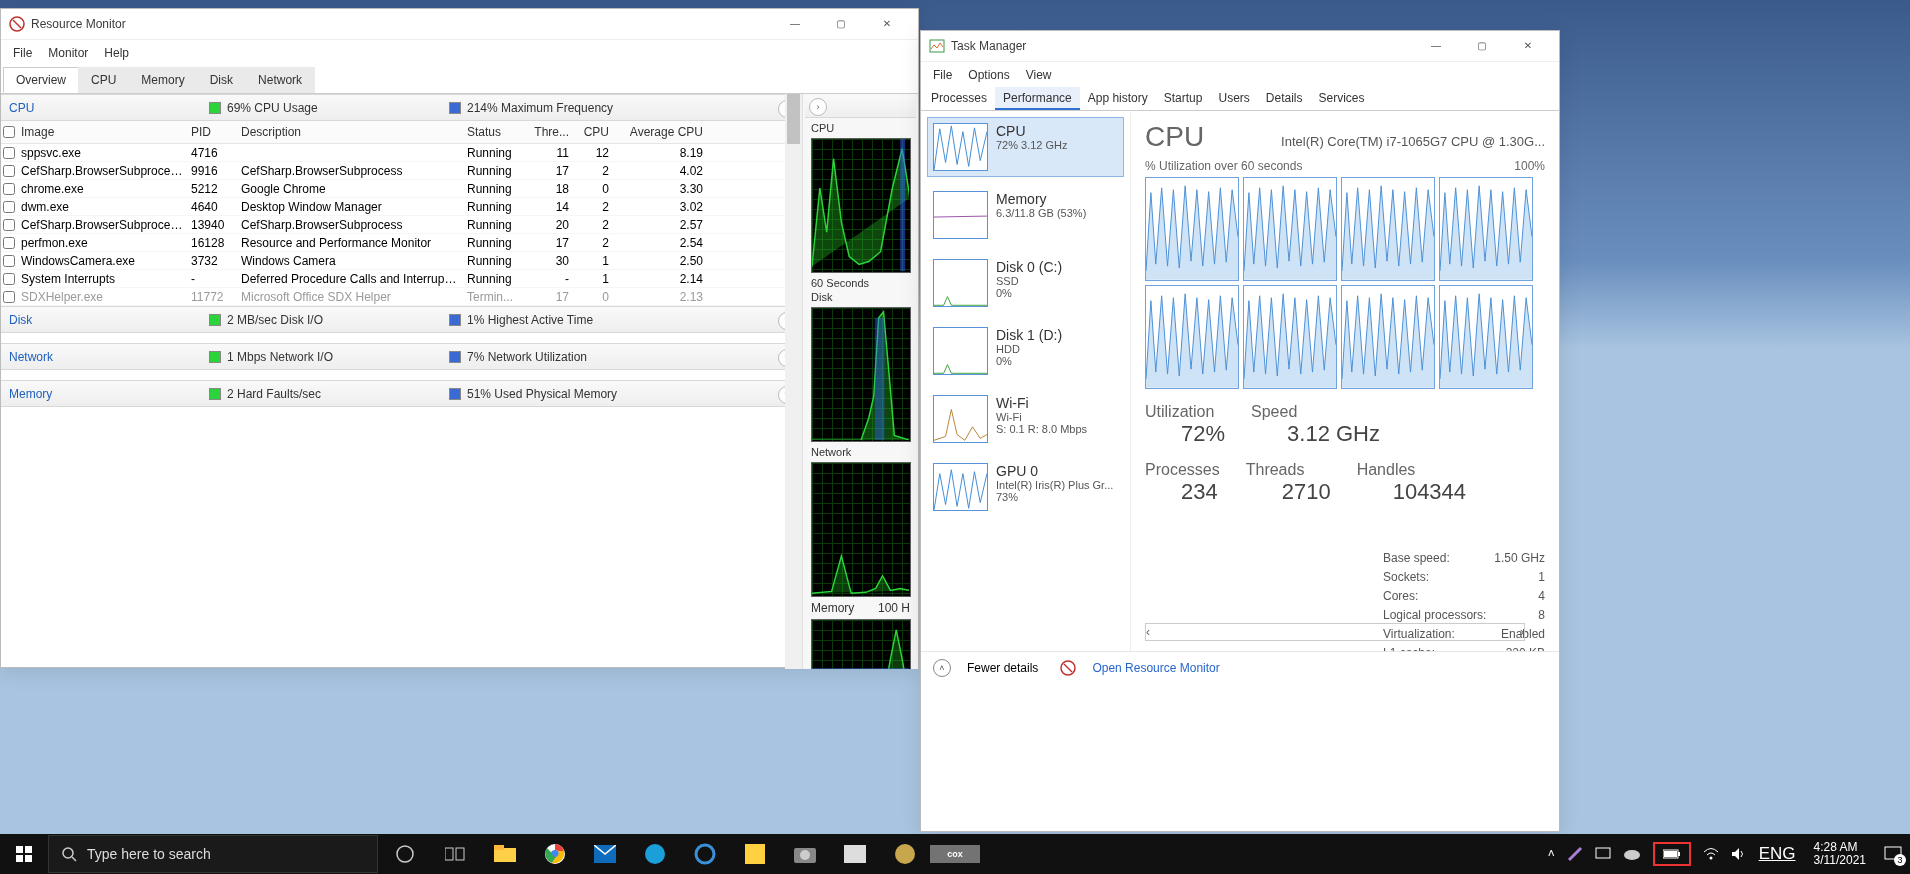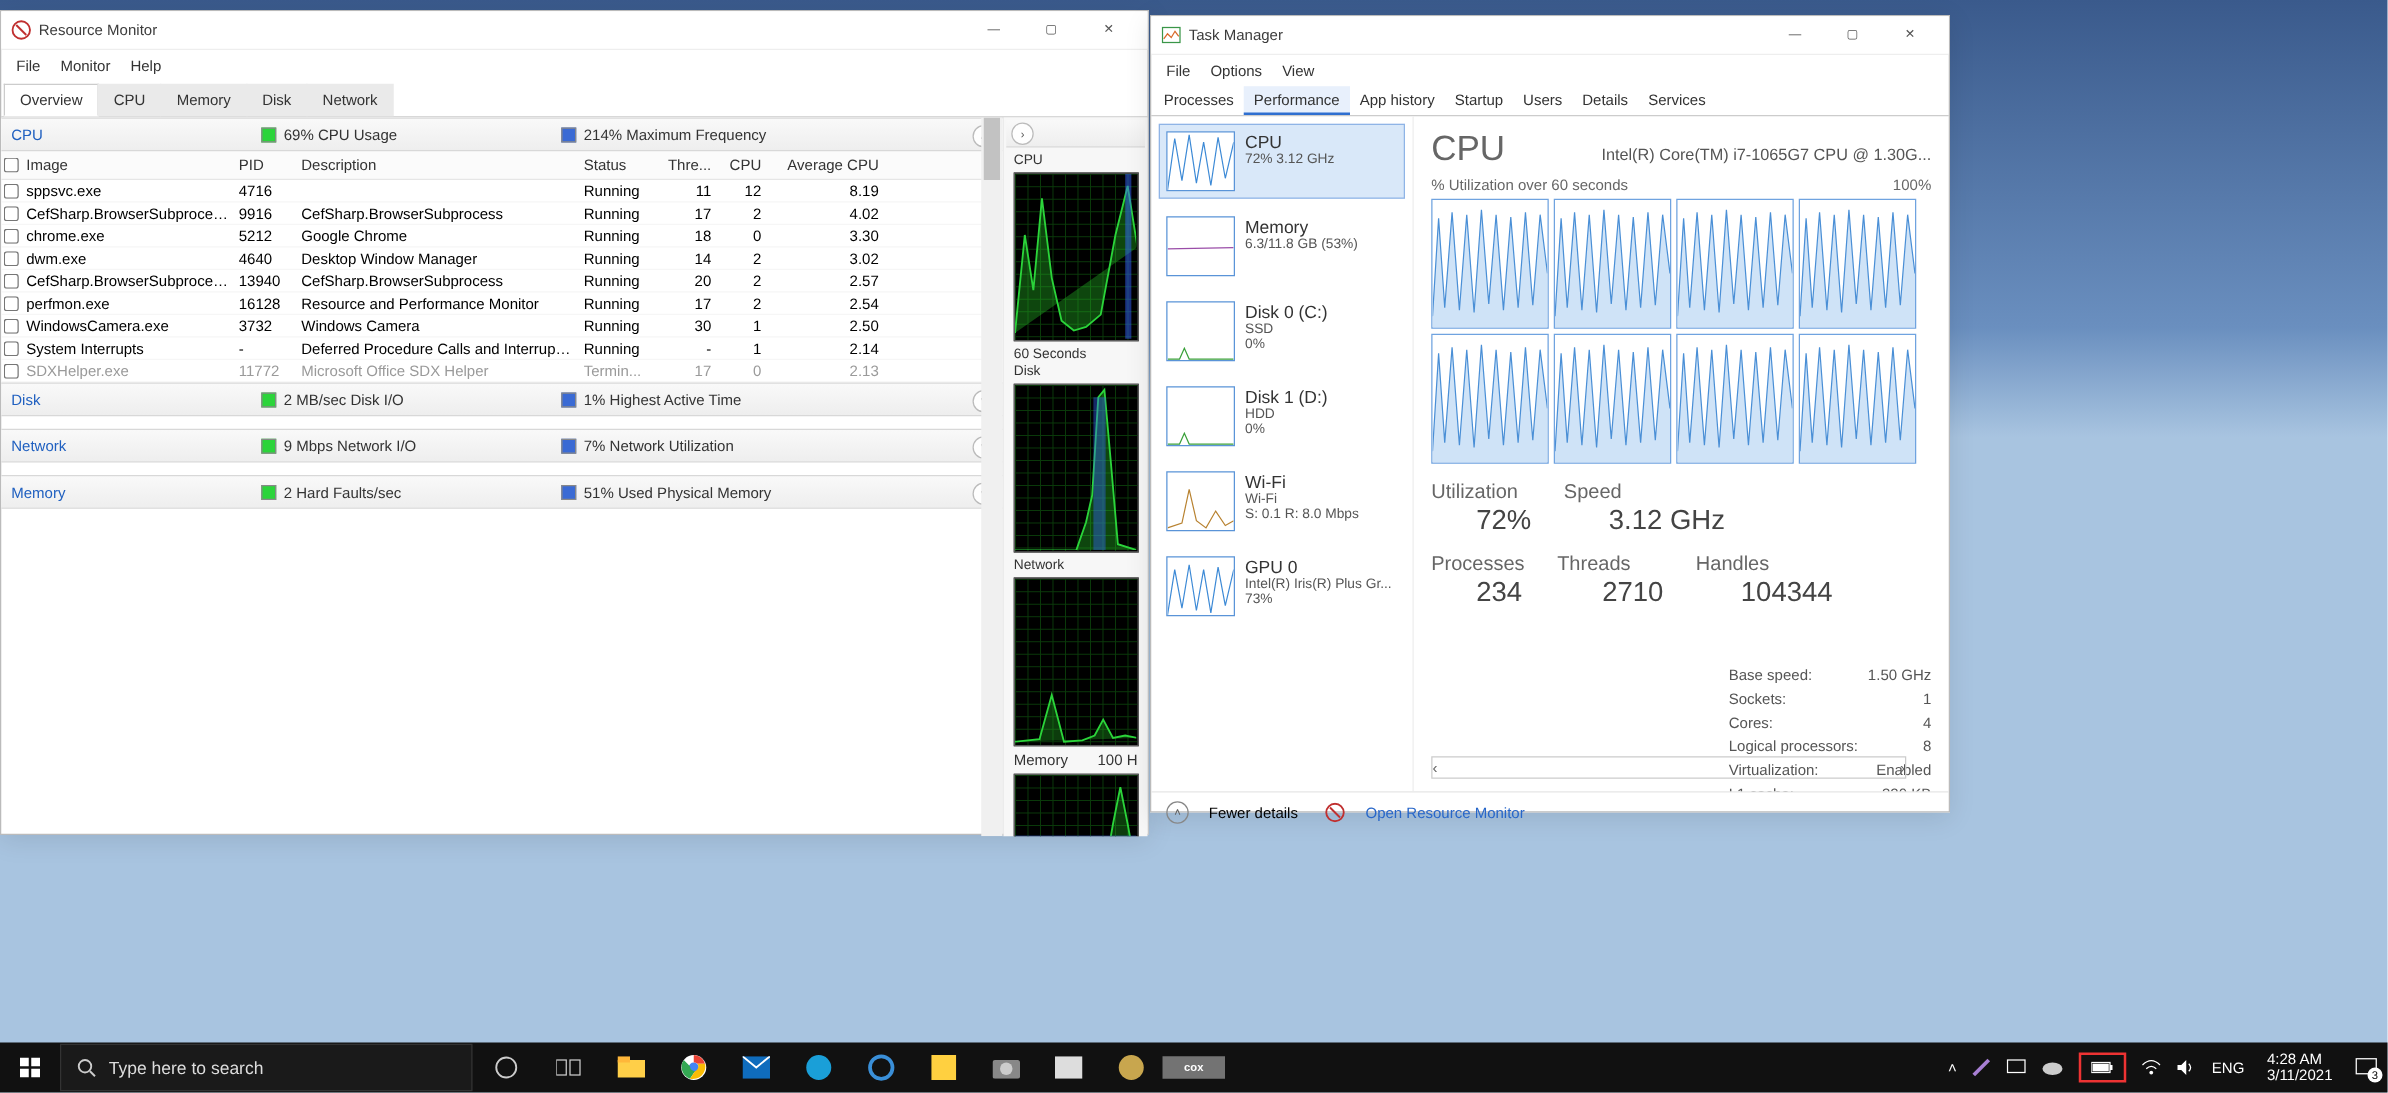--- a/index.html
+++ b/index.html
@@ -38,21 +38,21 @@
   .cb{width:16px;display:flex;align-items:center;justify-content:center;}
   .cb input{width:12px;height:12px;}
   .c-img{width:170px;} .c-pid{width:50px;text-align:left;} .c-desc{width:226px;} .c-status{width:60px;} .c-thr{width:50px;text-align:right;} .c-cpu{width:40px;text-align:right;} .c-avg{width:120px;text-align:right;padding-right:30px!important;}
   .dim{color:#9a9a9a;}
   .rm-mini{width:100px;height:135px;border:1px solid #5d5d5d;background:#000;margin:2px auto 0 auto;position:relative;overflow:hidden;}
   .rm-mini-lbl{font-size:11px;color:#333;padding:4px 4px 2px 6px;}
   .rm-mini .gridbg{position:absolute;inset:0;background-image:linear-gradient(#0a3a0a 1px,transparent 1px),linear-gradient(90deg,#0a3a0a 1px,transparent 1px);background-size:10px 10px;}
   .mini2{display:flex;justify-content:space-between;padding:4px 6px 2px 6px;font-size:11px;color:#333;}
 
   
-  #tm{left:920px;top:12px;width:640px;height:638px;}
+  #tm{left:920px;top:30px;width:640px;height:802px;}
   .tm-tabs{display:flex;border-bottom:1px solid #ccc;padding:0 2px;}
   .tm-tab{padding:4px 8px;color:#333;}
   .tm-tab.active{border-bottom:2px solid #2f6fd0;padding-bottom:3px;background:#e8f0fc;}
   .tm-body{display:flex;height:540px;}
   .tm-side{width:210px;border-right:1px solid #eee;padding:6px;overflow:hidden;}
   .tm-card{display:flex;height:60px;margin-bottom:8px;padding:5px;border:1px solid transparent;}
   .tm-card.active{background:#d9e8f9;border:1px solid #8fb4e6;}
   .tm-thumb{width:55px;height:48px;border:1px solid #5a94d8;background:#fff;margin-right:8px;position:relative;overflow:hidden;}
   .tm-card .txt .t1{font-size:14px;color:#333;}
   .tm-card .txt .t2{font-size:11px;color:#555;}
@@ -265,21 +265,21 @@
             <span class="chip blue"></span>
             <span>1% Highest Active Time</span>
           </span>
         <span class="chev">˅</span>
       </div>
 
       <div class="section-hdr" style="margin-top:10px;">
         <span class="name">Network</span>
         <span class="stat">
             <span class="chip green"></span>
-            <span>9 Mbps Network I/O</span>
+            <span>1 Mbps Network I/O</span>
           </span>
         <span class="stat">
             <span class="chip blue"></span>
             <span>7% Network Utilization</span>
           </span>
         <span class="chev">˅</span>
       </div>
 
       <div class="section-hdr" style="margin-top:10px;">
         <span class="name">Memory</span>
@@ -688,21 +688,21 @@
           <path d="M4 8 Q8 4 12 8" fill="none" stroke="#fff"></path>
           <circle cx="8" cy="11" r="1.5" fill="#fff"></circle>
         </svg>
       </span>
     <span>
         <svg width="16" height="14">
           <path d="M1 5 L4 5 L8 1 L8 13 L4 9 L1 9 Z" fill="#fff"></path>
           <path d="M10 4 Q13 7 10 10" fill="none" stroke="#fff"></path>
         </svg>
       </span>
-    <span style="font-size:12px;">ENG</span>
+    <span style="font-size:17px;text-decoration:underline;">ENG</span>
     <div class="clock">
       <div>4:28 AM</div>
       <div>3/11/2021</div>
     </div>
     <span style="position:relative;">
       <svg width="18" height="16">
           <rect x="1" y="1" width="16" height="12" fill="none" stroke="#fff"></rect>
         </svg>
       <span style="position:absolute;right:-4px;bottom:-4px;background:#fff;color:#000;border-radius:50%;width:12px;height:12px;font-size:9px;display:flex;align-items:center;justify-content:center;">3</span>
     </span>

